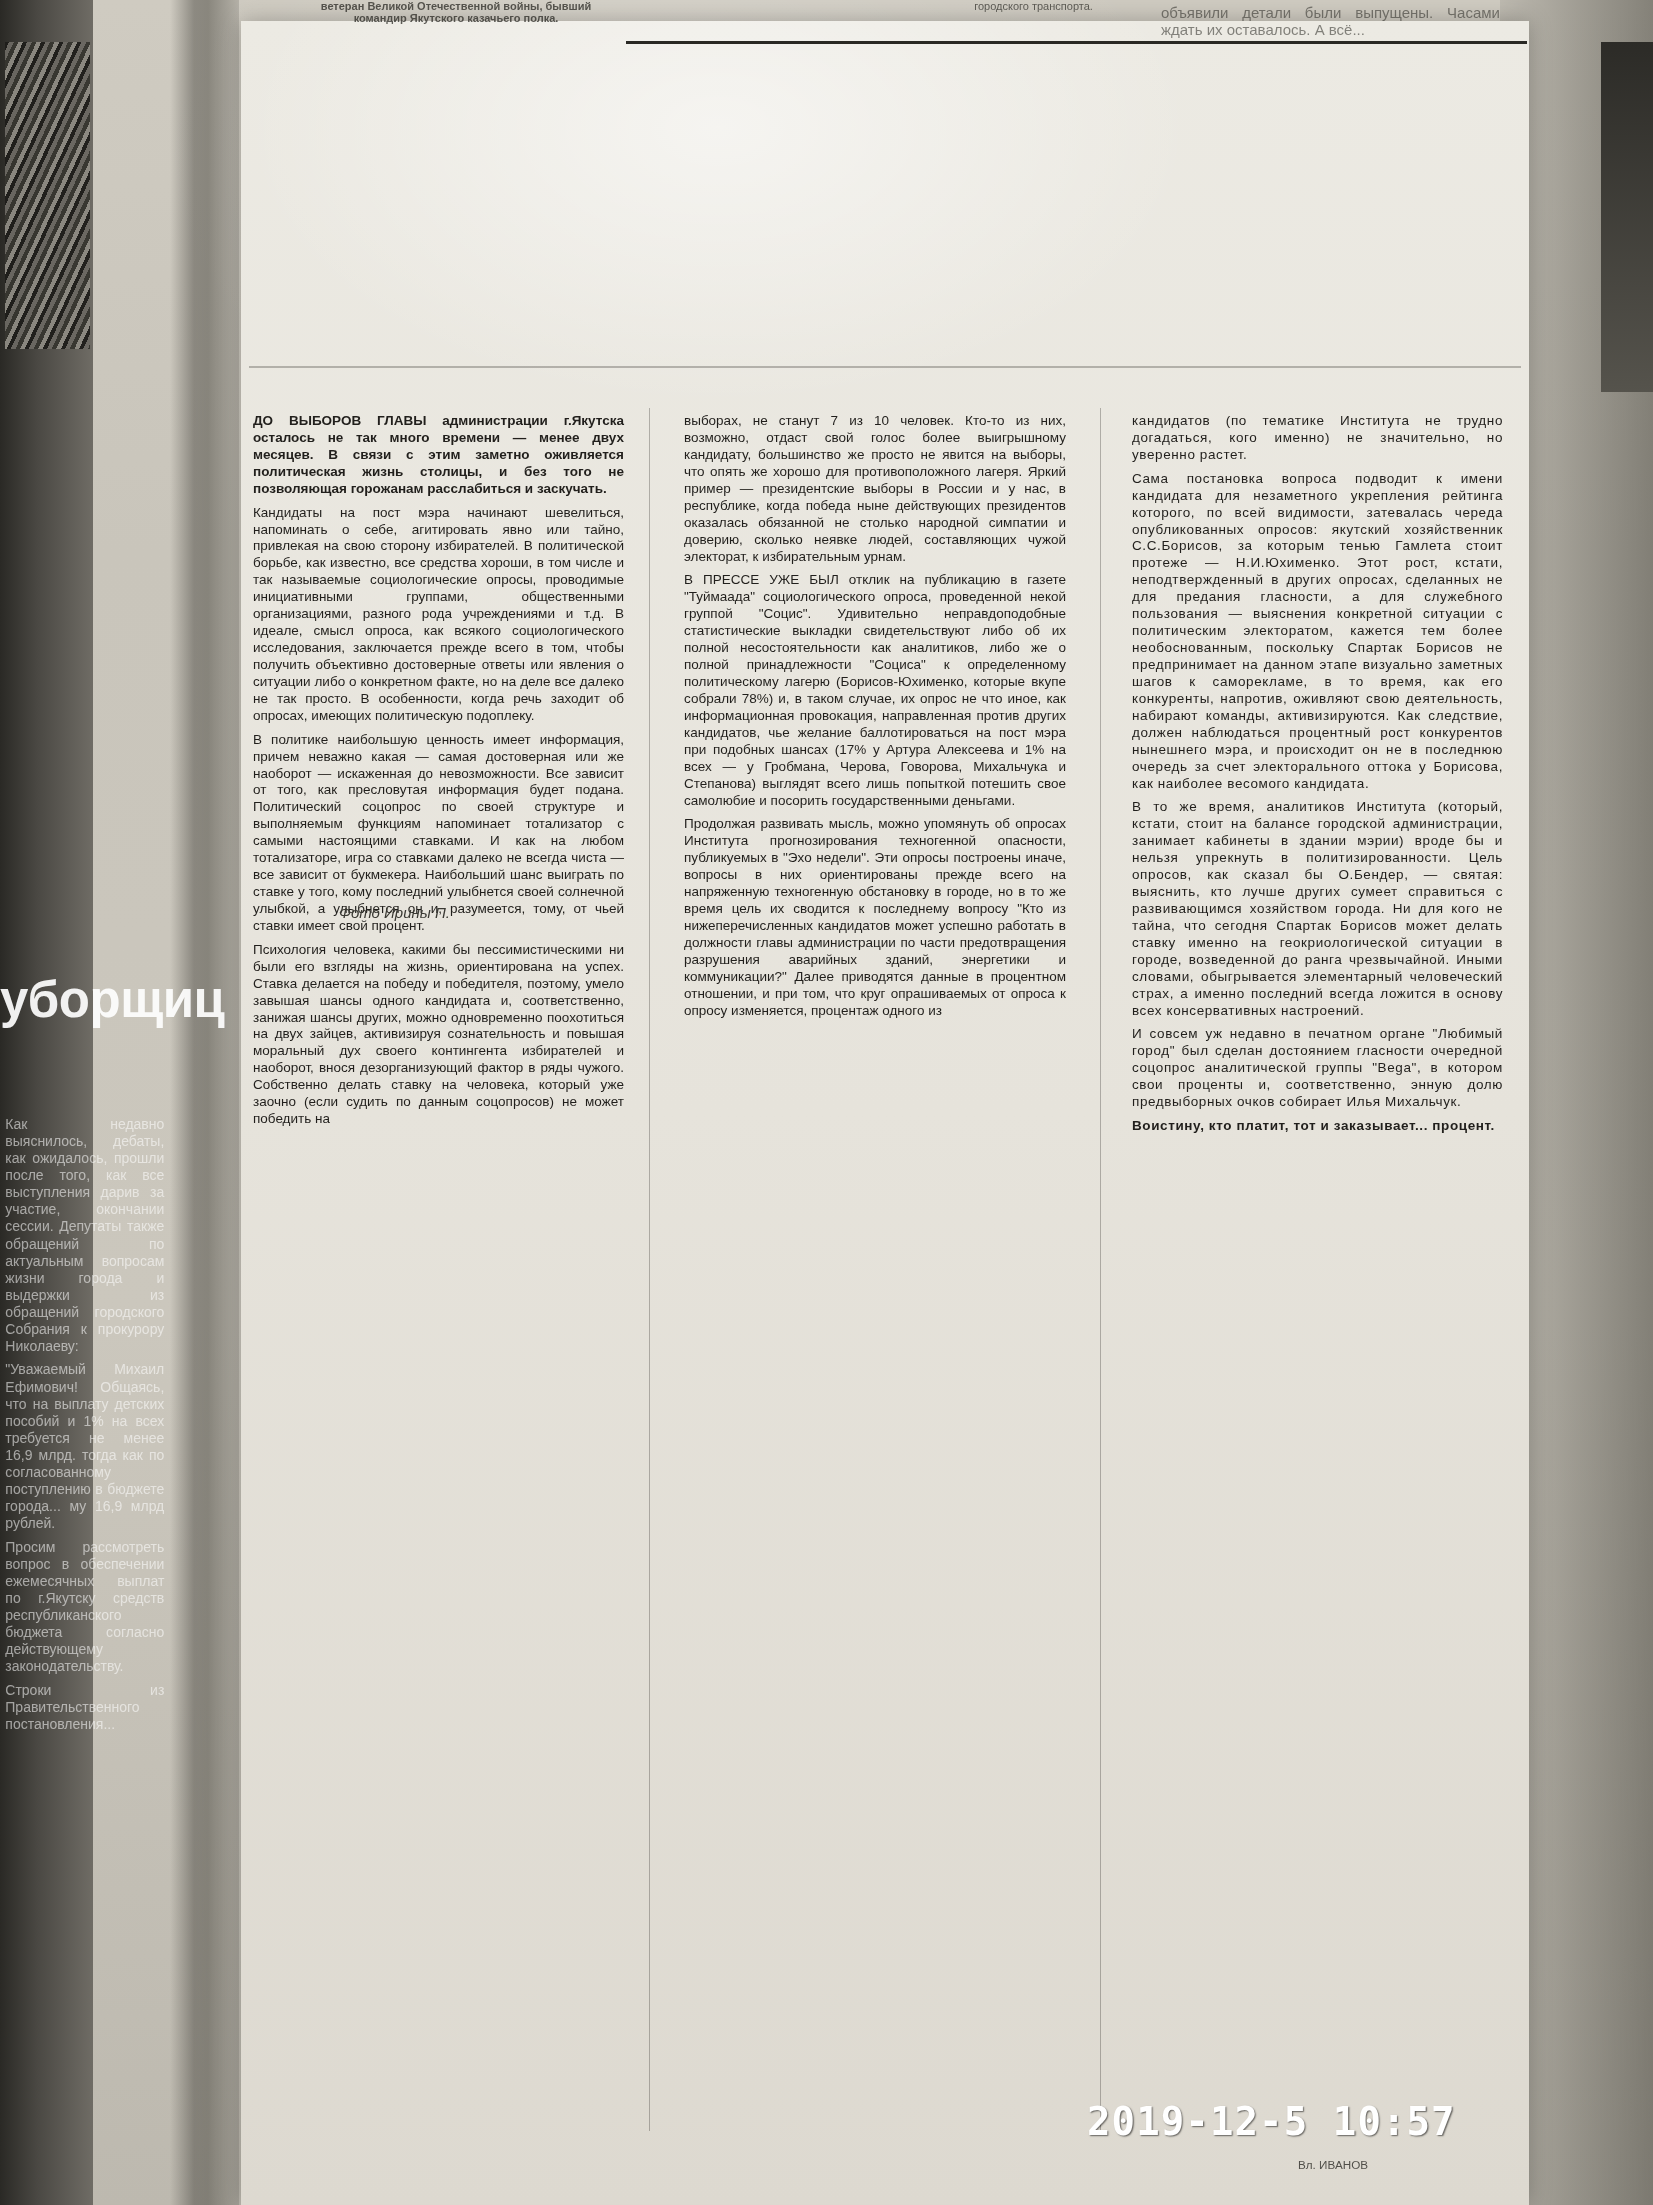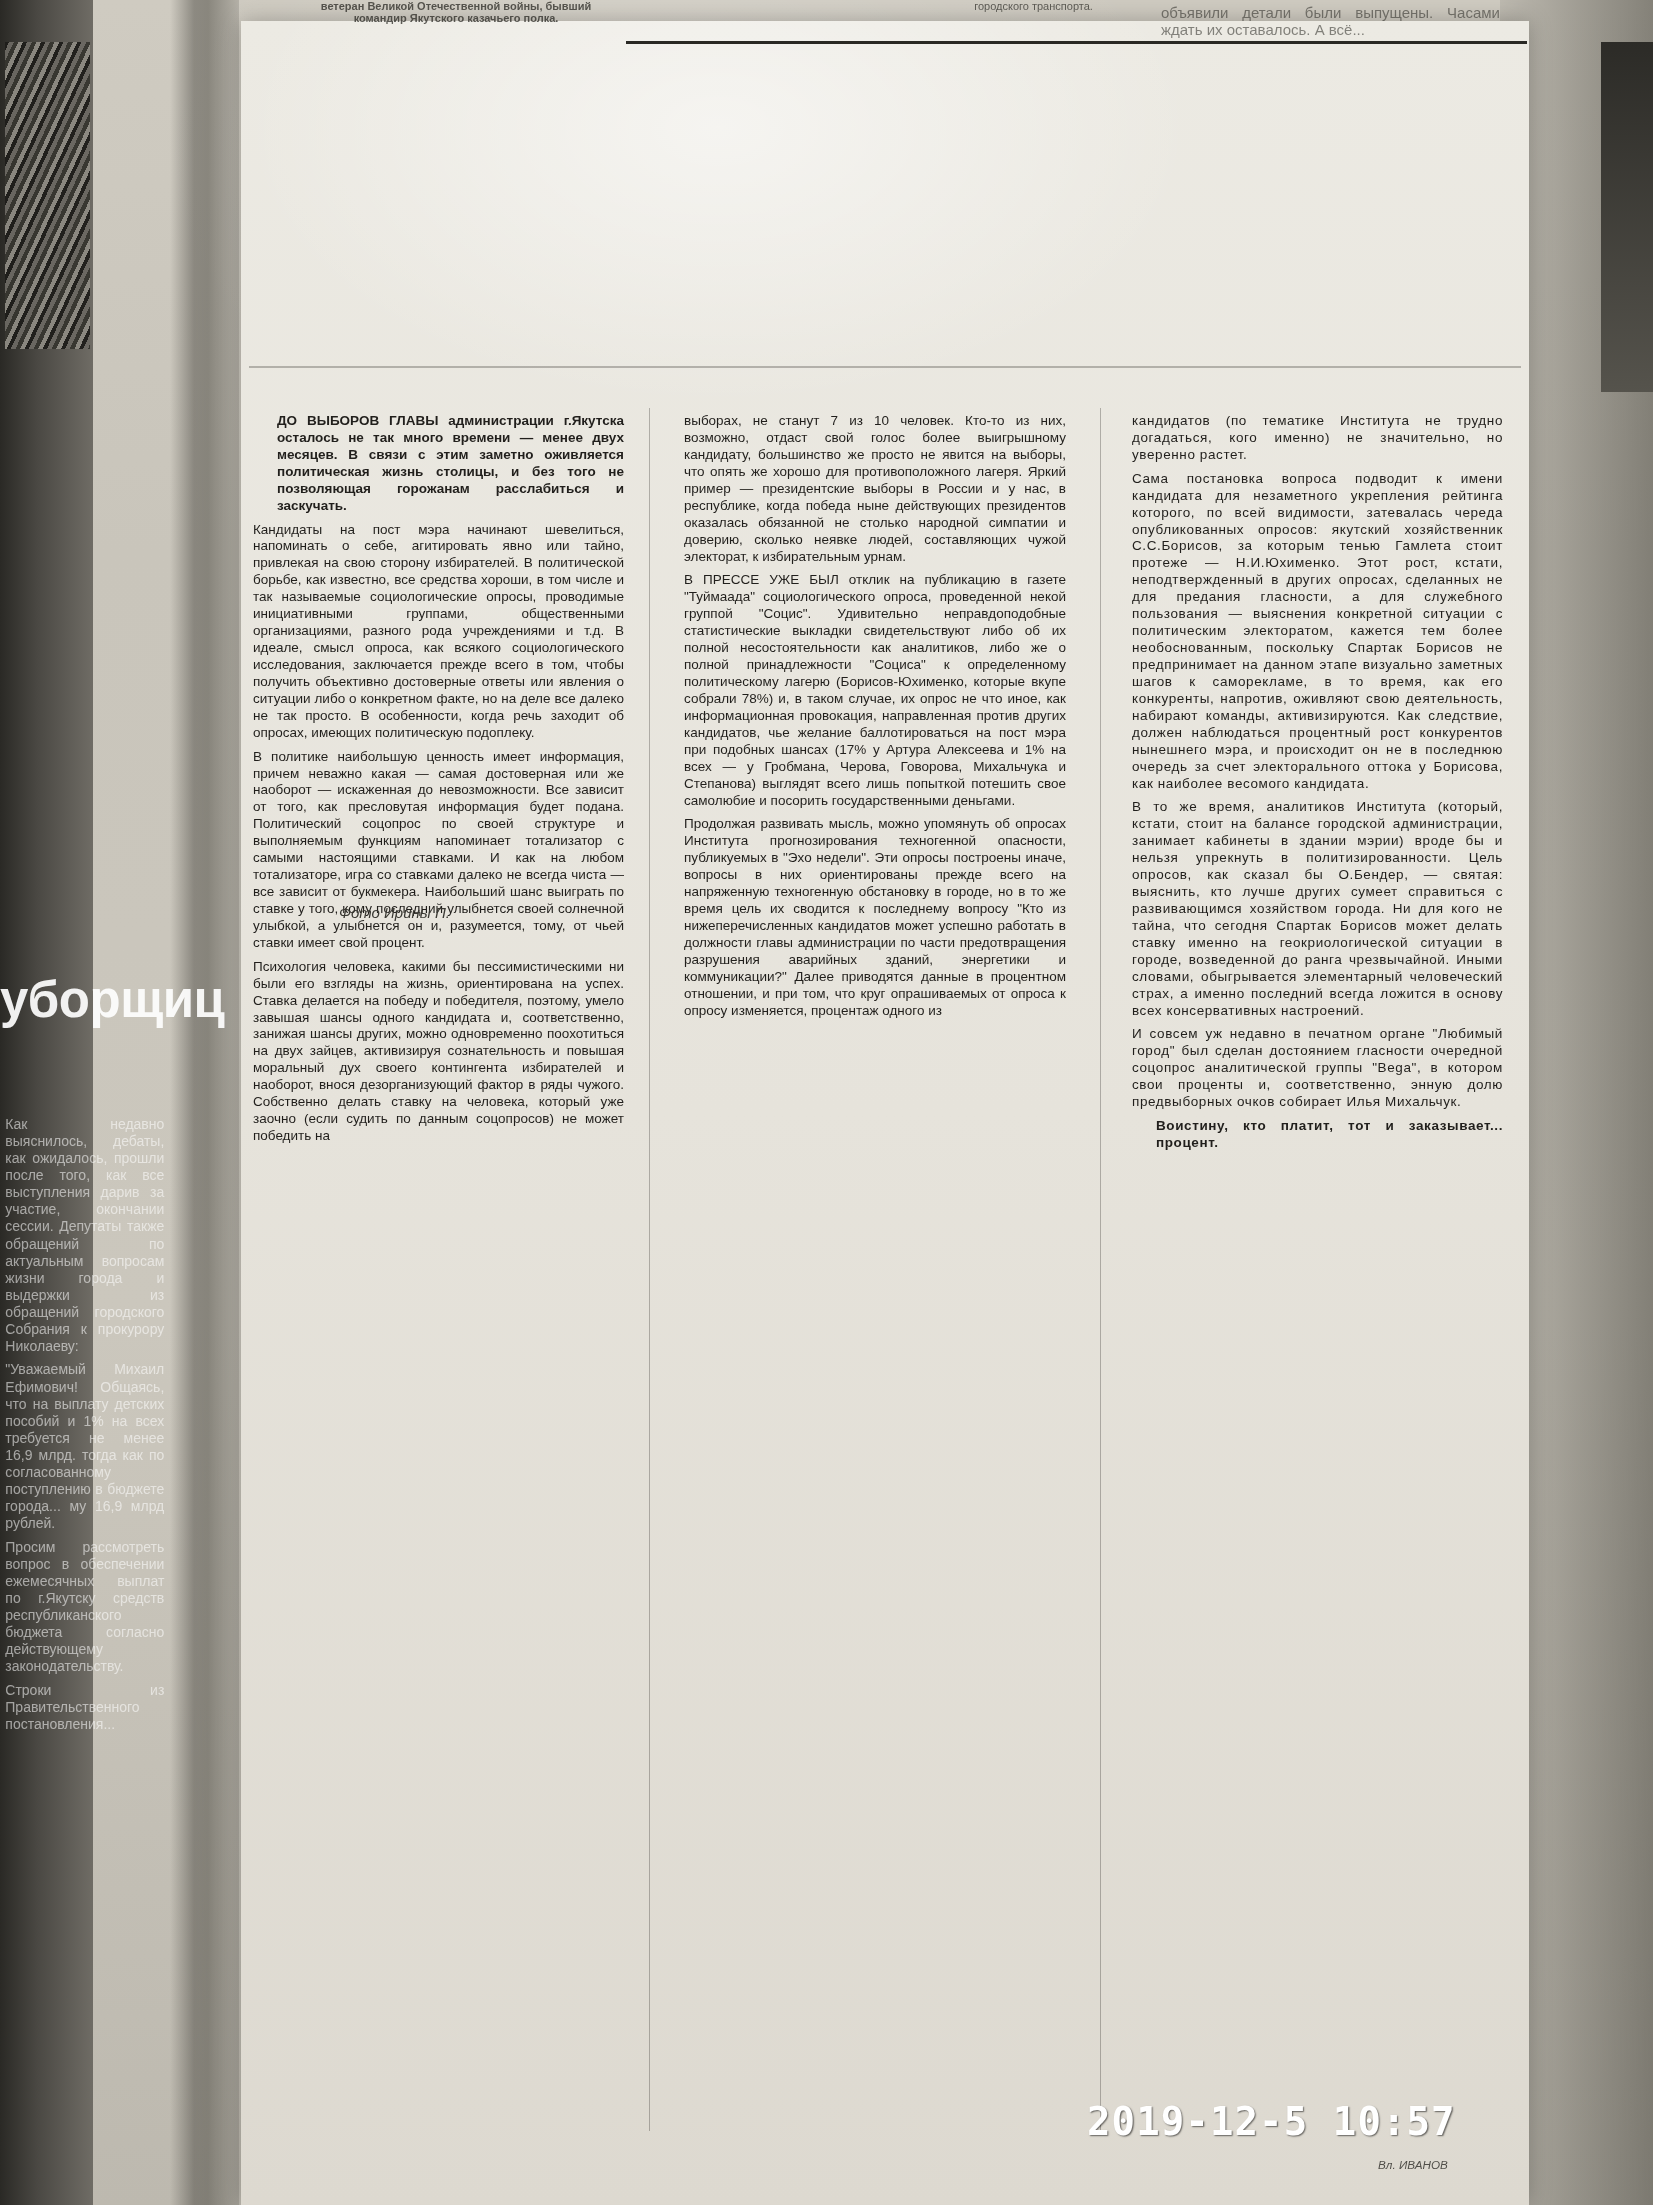--- a/index.html
+++ b/index.html
@@ -88,21 +88,21 @@
   
   .col{
     position:absolute;
     font-size:13.5px;
     line-height:1.255;
     text-align:justify;
     color:#211f1c;
     font-family:"Liberation Sans", sans-serif;
   }
   .col p{margin:0 0 6.9px 0;}
-  .col .lead{font-weight:700;margin-left:24px;}
+  .col .lead{font-weight:700;}
   .col-1{left:253px;top:413px;width:371px;}
   .col-2{left:684px;top:413px;width:382px;}
   .col-3{left:1132px;top:413px;width:371px;}
 
   .col-3 p{letter-spacing:0.6px;}
   .vdivider{
     position:absolute;top:408px;width:1.1px;height:1723px;background:rgba(40,38,34,.30);
   }
   .vdivider.d1{left:649px;}
   .vdivider.d2{left:1100px;}
@@ -139,22 +139,22 @@
 
   
   .timestamp{
     position:absolute;left:1087px;top:2099px;
     font-family:"DejaVu Sans Mono", monospace;
     font-size:39px;font-weight:700;color:#ffffff;
     text-shadow:1.1px 1.1px 1.6px rgba(0,0,0,.55);
     letter-spacing:1.1px;
   }
   .sign{
-    position:absolute;left:1378px;top:2158px;
-    font-size:11.7px;font-style:italic;color:#2e2d28;opacity:.8;
+    position:absolute;left:1298px;top:2158px;
+    font-size:11.7px;color:#2e2d28;opacity:.8;
   }
 </style>
 </head>
 <body>
 
 <div id="page">
 
   <div class="bg-left-dark"></div>
   <div class="bg-page"></div>
   <div class="gutter"></div>

